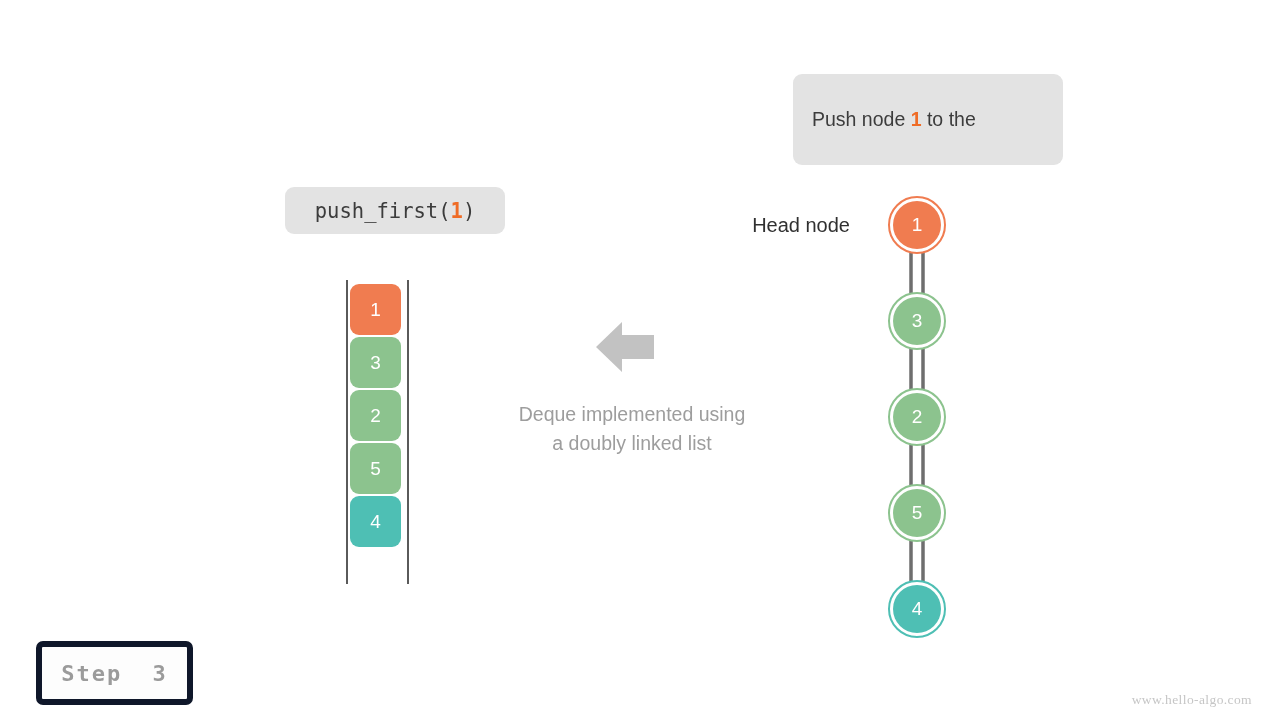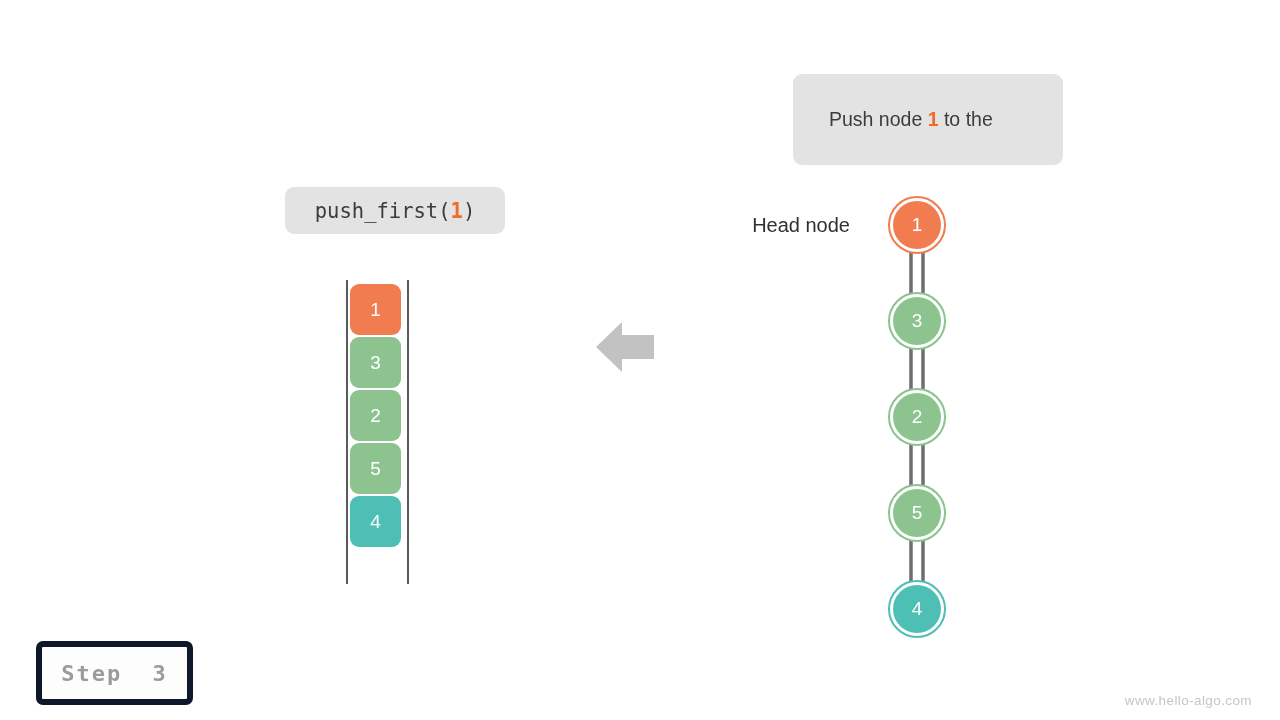--- a/index.html
+++ b/index.html
@@ -29,21 +29,21 @@
     align-items: center;
     justify-content: center;
     box-sizing: border-box;
   }
 
   #tooltip-box {
     left: 793px;
     top: 74px;
     width: 270px;
     height: 91px;
-    padding: 0 36px;
+    padding: 0 19px;
   }
   #tooltip-text {
     font-size: 19.5px;
     line-height: 29px;
     text-align: left;
     width: 100%;
   }
   .hl {
     color: #ef6c26;
     font-weight: bold;
@@ -85,21 +85,21 @@
     color: #9b9b9b;
     letter-spacing: 2px;
     white-space: pre;
   }
 
   
   #watermark {
     position: absolute;
     right: 28px;
     bottom: 12px;
-    font-family: Liberation Sans, sans-serif;
+    font-family: Liberation Serif, serif;
     font-size: 13.5px;
     color: #c6c6c6;
     letter-spacing: 0.4px;
   }
 
   
   #array-group {
     position: absolute;
     left: 340px;
     top: 280px;
@@ -225,20 +225,24 @@
       <div class="cell" style="top: 163px; background: rgb(140, 195, 142);">5</div>
       <div class="cell" style="top: 216px; background: rgb(78, 191, 180);">4</div>
     </div>
 
   <div id="center-arrow">
     <svg width="58" height="50" viewBox="0 0 58 50">
       <polygon points="0,25 26,0 26,13 58,13 58,37 26,37 26,50" fill="#c2c2c2"></polygon>
     </svg>
   </div>
 
+  <div id="caption">
+    <span>Deque implemented using</span><br>
+    <span>a doubly linked list</span>
+  </div>
 
   <div class="side-label" id="head-label">Head node</div>
 
   <div id="list-group">
 
   <div class="link" style="top: 45px;"><svg width="58" height="96" viewBox="0 0 58 96">
           <defs>
             <marker id="mUp" markerWidth="7" markerHeight="7" refX="3.5" refY="6" orient="auto">
               <polygon points="0,7 3.5,0 7,7" fill="#6e6e6e"></polygon>
             </marker>

